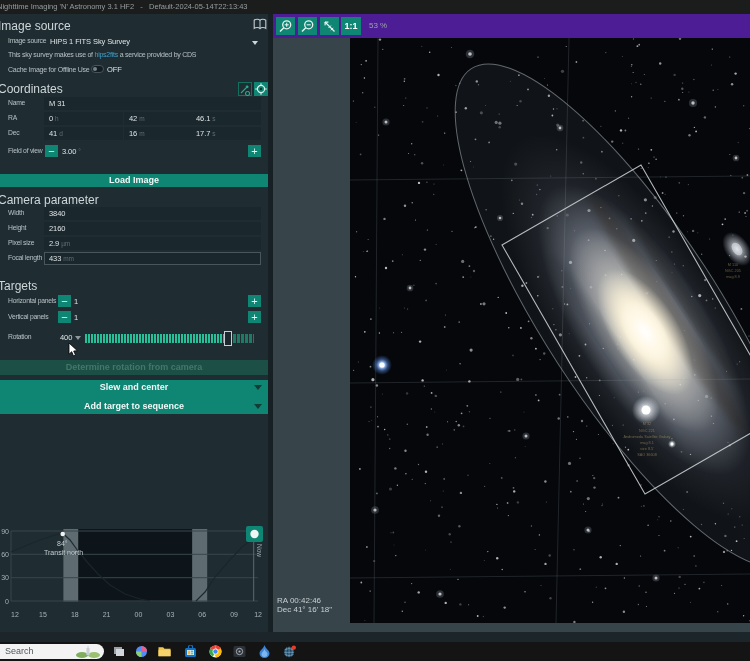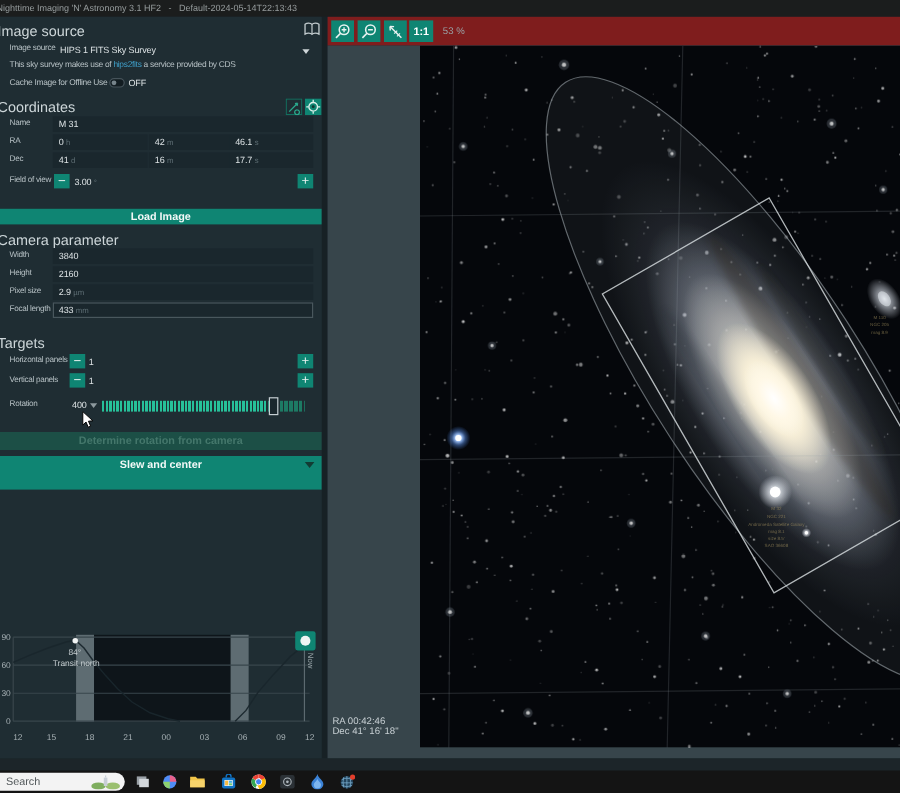--- a/index.html
+++ b/index.html
@@ -11,21 +11,21 @@
 .hdr{position:absolute;left:-2px;color:#cdd6d9;font-size:12px;font-weight:400}
 .lbl{position:absolute;color:#b6c0c4;font-size:6.8px;letter-spacing:-0.25px}
 .val{position:absolute;color:#dde3e5;font-size:7.5px;letter-spacing:-0.1px}
 .unit{color:#5e6e74;font-size:6.5px}
 .field{position:absolute;background:#1a272d;height:13px}
 .tealbtn{position:absolute;background:#0f8573;display:flex;align-items:center;justify-content:center;color:#eaf4f2}
 .pm{width:13px;height:12px;font-size:11px;line-height:10px}
 .bigbtn{position:absolute;left:0;width:268px;height:13px;background:#0f8573;color:#f2f8f7;font-size:9px;font-weight:700;text-align:center;line-height:13px}
 .drop{position:absolute;right:6px;top:4px;width:0;height:0;border-left:4px solid transparent;border-right:4px solid transparent;border-top:5px solid #123c34}
 
-#toolbar{left:273px;top:14px;width:477px;height:24px;background:#7f1d1d}
+#toolbar{left:273px;top:14px;width:477px;height:24px;background:#4c1d95}
 .tbtn{position:absolute;top:3px;width:19px;height:18px;background:#0f8573;display:flex;align-items:center;justify-content:center}
 
 #gray{left:273px;top:38px;width:477px;height:594px;background:#37454b}
 #sky{position:absolute;left:77px;top:0;width:400px;height:585px}
 #radec{position:absolute;left:4px;top:558px;color:#c7cfd3;font-size:8px;line-height:9px}
 #bottomstrip{left:0;top:632px;width:750px;height:10px;background:#1c2529}
 #taskbar{left:0;top:642px;width:750px;height:19px;background:#141414}
 .ticon{position:absolute;top:3px;width:13px;height:13px}
 </style></head><body>
 <div id="root">
@@ -107,20 +107,21 @@
       <div class="val" style="left:60px;top:319px">400</div>
       <div class="abs" style="left:75px;top:322px;width:0;height:0;border-left:3px solid transparent;border-right:3px solid transparent;border-top:4px solid #8d999e"></div>
       <div class="abs" style="left:85px;top:320px;width:139px;height:9px;background:repeating-linear-gradient(90deg,#27c09a 0,#27c09a 2px,#1f2d33 2px,#1f2d33 3px)"></div>
       <div class="abs" style="left:224px;top:317px;width:8px;height:15px;background:#1a272d;border:1px solid #c6cfd3"></div>
       <div class="abs" style="left:233px;top:320px;width:21px;height:9px;background:repeating-linear-gradient(90deg,#1d7a64 0,#1d7a64 3px,#1f2d33 3px,#1f2d33 4px)"></div>
       <svg class="abs" style="left:68px;top:328px" width="12" height="16" viewBox="0 0 12 16">
         <path d="M1 1 L1 12.2 L3.7 9.7 L5.5 14 L7.5 13.1 L5.7 9 L9.4 8.7 Z" fill="#fff" stroke="#000" stroke-width="0.8"></path>
       </svg>
       <div class="bigbtn" style="top:346px;height:15px;background:#1c4f46;color:#44776b;line-height:15px;font-weight:700">Determine rotation from camera</div>
       <div class="bigbtn" style="top:366px;height:28px;line-height:15px">Slew and center<div class="drop" style="top:5px"></div></div>
+      <div class="bigbtn" style="top:385px;height:15px;line-height:15px">Add target to sequence<div class="drop" style="top:5px"></div></div>
     </div>
 <svg class="abs" style="left:0;top:520px" width="268" height="112" viewBox="0 0 268 112">
 <rect x="63.4" y="9" width="15" height="72.5" fill="#5e6c72"></rect>
 <rect x="78.4" y="9" width="113.8" height="72.5" fill="#0e151a"></rect>
 <rect x="192.2" y="9" width="15" height="72.5" fill="#5e6c72"></rect>
 <g stroke="#39464c" stroke-width="1">
 <line x1="11" y1="11" x2="258" y2="11"></line>
         <line x1="11" y1="34.3" x2="258" y2="34.3"></line>
 <line x1="11" y1="57.7" x2="258" y2="57.7"></line>
         <line x1="11" y1="81" x2="258" y2="81"></line>

